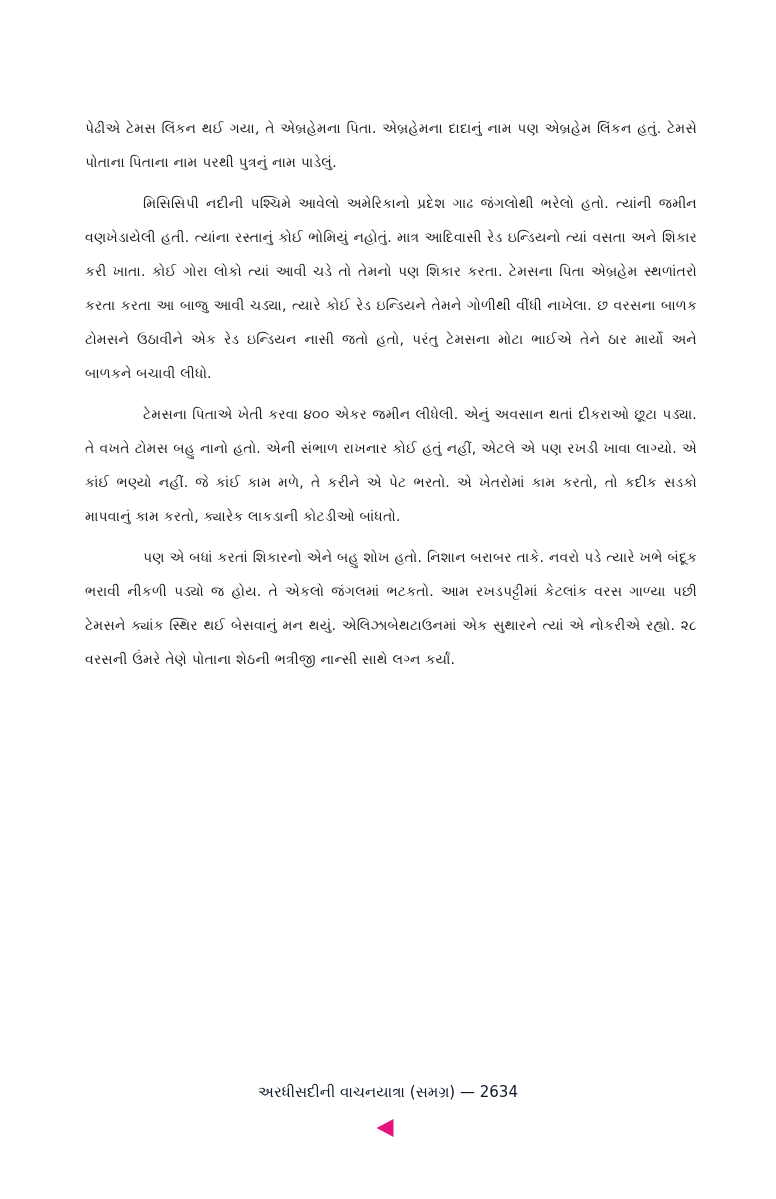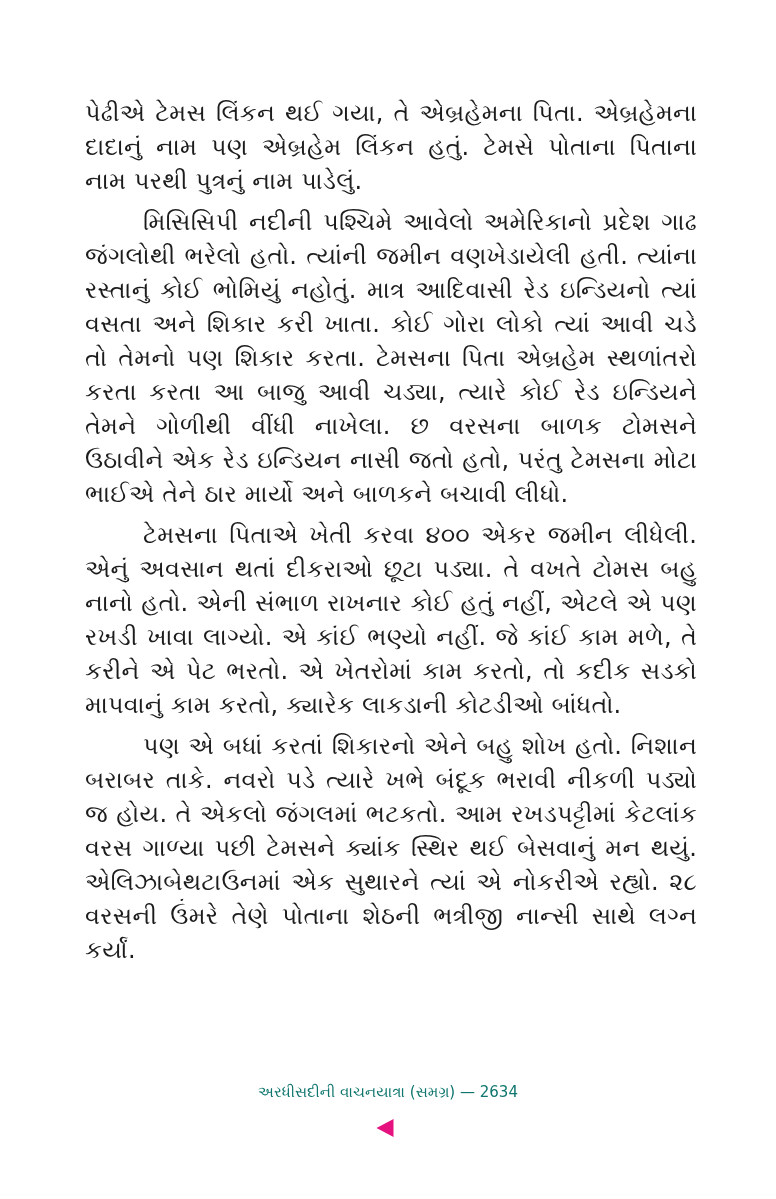--- a/index.html
+++ b/index.html
@@ -14,43 +14,43 @@
     overflow: hidden;
   }
   .page {
     position: absolute;
     inset: 0;
     background: var(--paper);
   }
   .text-block {
     position: absolute;
     left: 85px;
-    top: 96px;
+    top: 111px;
     width: 612px;
-    font-size: 24px;
+    font-size: 14px;
     line-height: 34px;
     text-align: justify;
     letter-spacing: 0.2px;
   }
   .text-block p {
     margin: 0 0 7px 0;
     text-indent: 58px;
   }
   .text-block p.no-indent {
     text-indent: 0;
   }
   .footer {
     position: absolute;
     top: 1081px;
     left: 0;
     width: 776px;
     text-align: center;
     font-size: 15px;
     line-height: 22px;
-    color: #0f766e;
+    color: #0f172a;
   }
   .prev-btn {
     position: absolute;
     top: 1117px;
     left: 385px;
     transform: translateX(-50%);
     background: none;
     border: none;
     padding: 2px;
     cursor: pointer;

